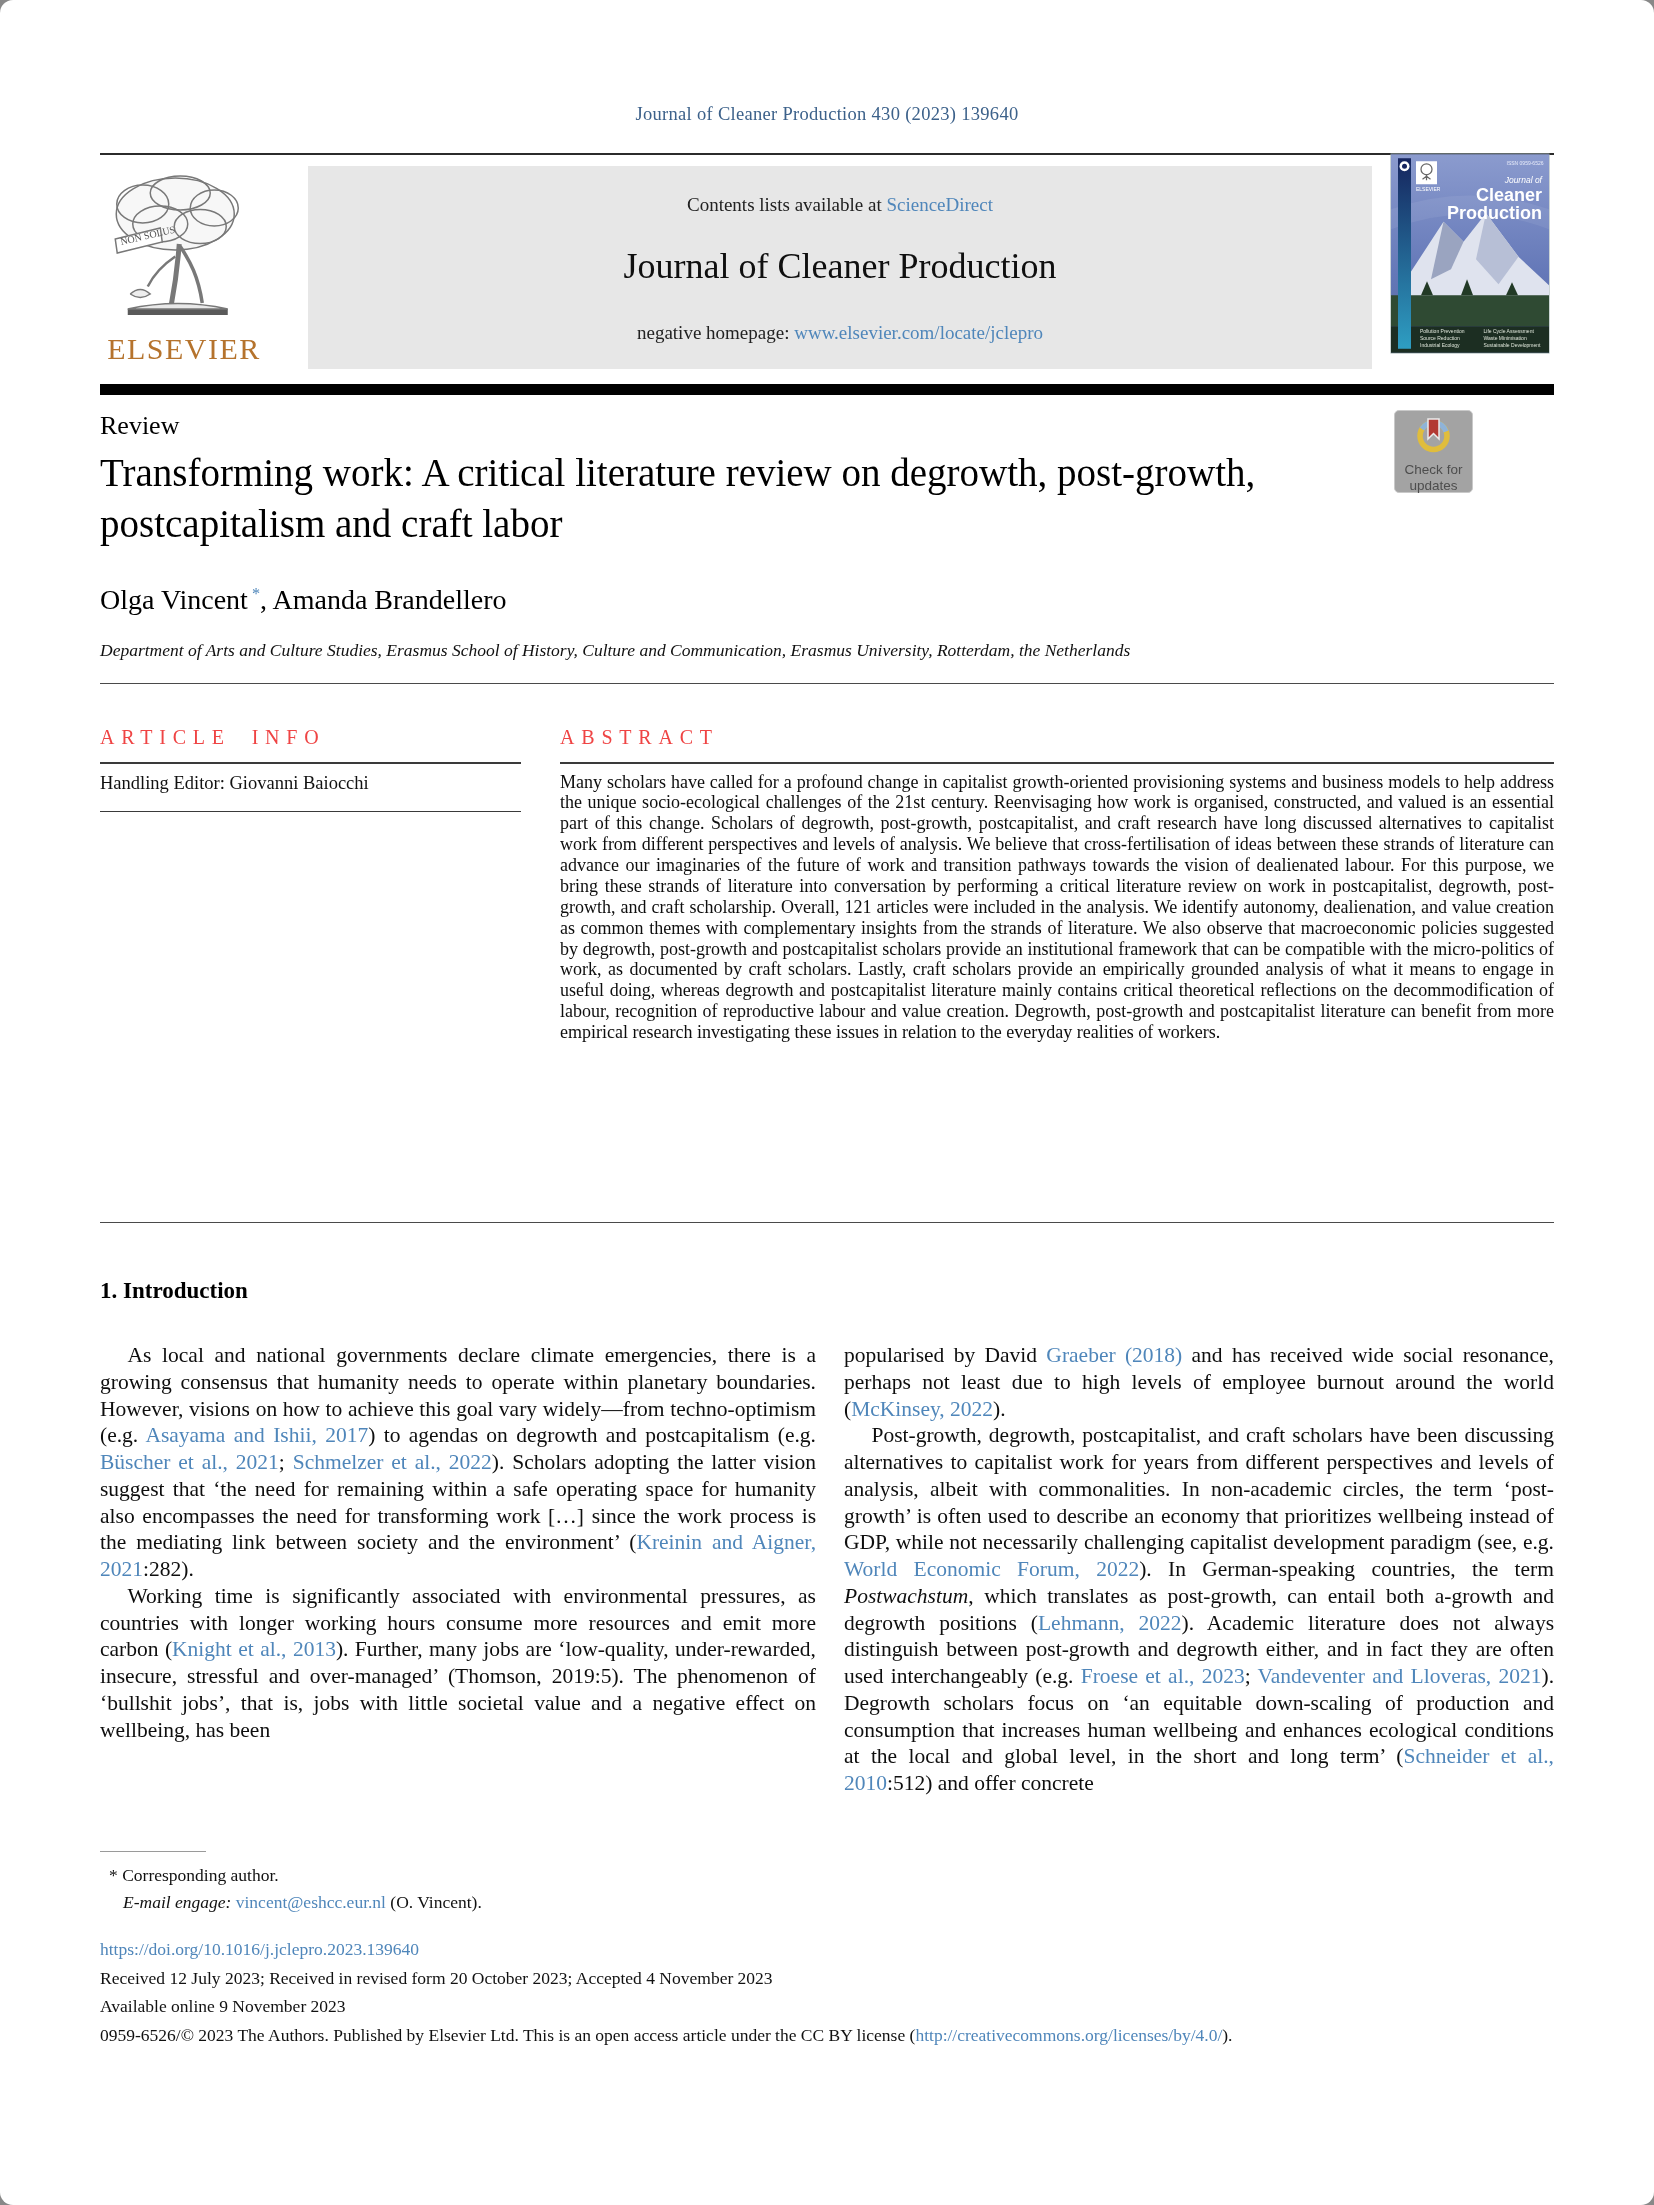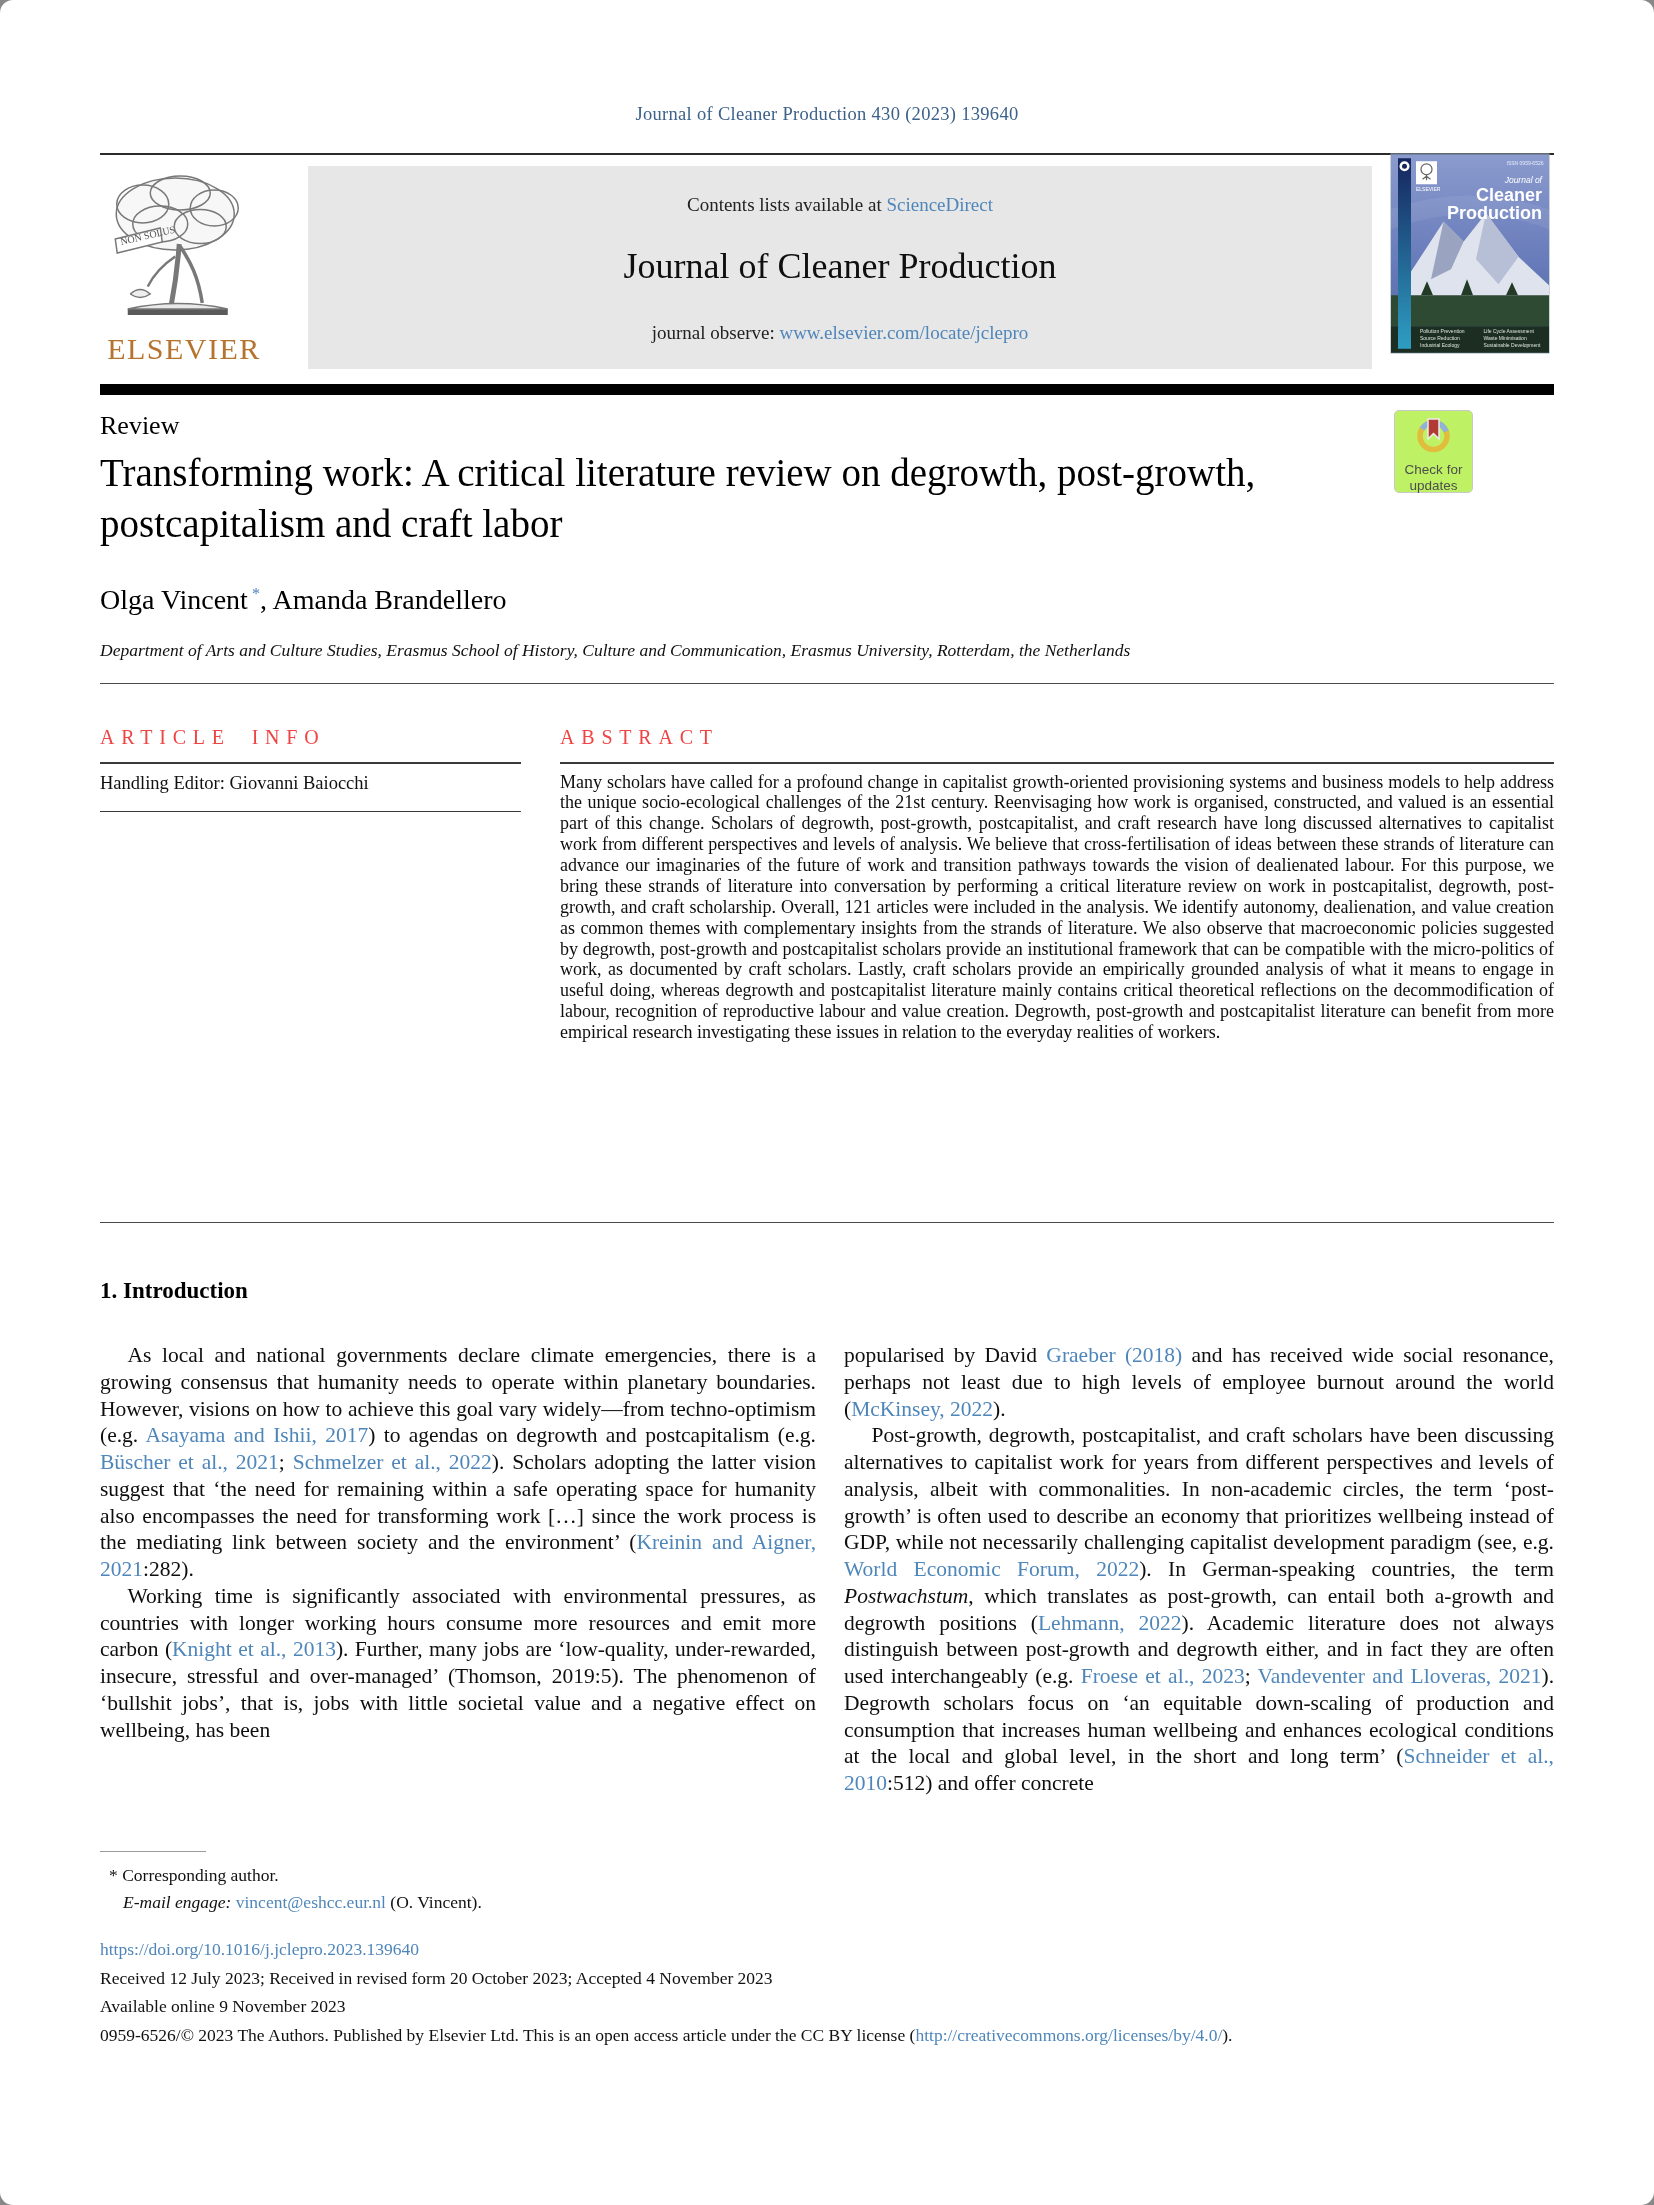--- a/index.html
+++ b/index.html
@@ -21,21 +21,21 @@
   .elsevier-logo{position:absolute;left:100px;top:169px;width:168px;height:200px;}
   .elsevier-wordmark{position:absolute;bottom:3px;left:0;width:100%;text-align:center;
         font-size:30px;letter-spacing:1.5px;color:#b5732d;font-family:"Liberation Serif",serif;}
 
   .cover{position:absolute;left:1391px;top:154px;width:158px;height:199px;box-shadow:0 0 0 0.5px #9aa;}
 
   .black-bar{position:absolute;left:100px;top:384px;width:1454px;height:11px;background:#000;}
 
   
   .review-label{position:absolute;left:100px;top:411px;font-size:26px;color:#000;}
-  .badge{position:absolute;left:1394px;top:410px;width:77px;height:81px;background:#bef264;
+  .badge{position:absolute;left:1394px;top:410px;width:77px;height:81px;background:#a3a3a3;
          border:1px solid #c9c9c9;border-radius:5px;text-align:center;}
   .badge-label{font-size:13.5px;line-height:1.12;color:#4d4d4d;font-family:"Liberation Sans",sans-serif;margin-top:1px;}
   .article-title{position:absolute;left:100px;top:448px;width:1300px;font-size:39px;line-height:1.30;color:#000;}
   .authors{position:absolute;left:100px;top:584px;font-size:28px;color:#000;}
   .affiliation{position:absolute;left:100px;top:640px;font-size:17.5px;font-style:italic;color:#111;text-align:center;}
   .rule-below-affil{position:absolute;top:683px;left:100px;width:1454px;height:1px;background:#4a4a4a;}
 
   
   .info-col{position:absolute;left:100px;top:726px;width:421px;}
   .abs-col{position:absolute;left:560px;top:726px;width:994px;}
@@ -90,21 +90,21 @@
         <rect x="55" y="280" width="200" height="12" fill="#5a5a5a"></rect>
         <path d="M55 280 q100 -22 200 0 Z" fill="#e9e9e9" stroke="#787878" stroke-width="3"></path>
       </g>
     </svg>
     <div class="elsevier-wordmark">ELSEVIER</div>
   </div>
 
   <div class="header-panel">
     <div class="contents-line"><span>Contents lists available at </span><span class="seg-link">ScienceDirect</span></div>
     <div class="journal-name">Journal of Cleaner Production</div>
-    <div class="homepage-line"><span>journal observe: </span><span class="seg-link">www.elsevier.com/locate/jclepro</span></div>
+    <div class="homepage-line"><span>negative homepage: </span><span class="seg-link">www.elsevier.com/locate/jclepro</span></div>
   </div>
 
   <div class="cover">
     <svg width="158" height="199" viewBox="0 0 316 397">
       <defs>
         <linearGradient id="sky" x1="0" y1="0" x2="0" y2="1">
           <stop offset="0" stop-color="#8b9bce"></stop>
           <stop offset="0.6" stop-color="#6478b8"></stop>
           <stop offset="1" stop-color="#55689f"></stop>
         </linearGradient>

